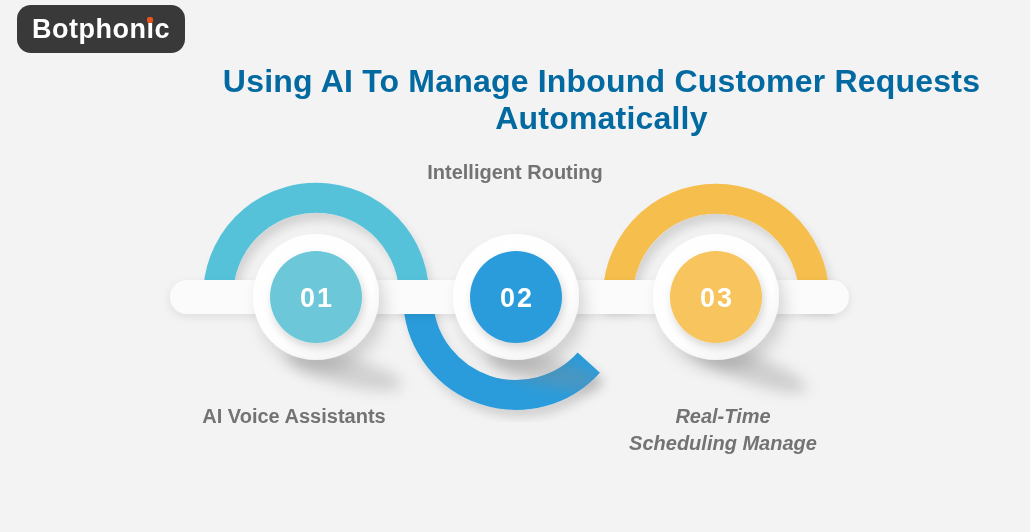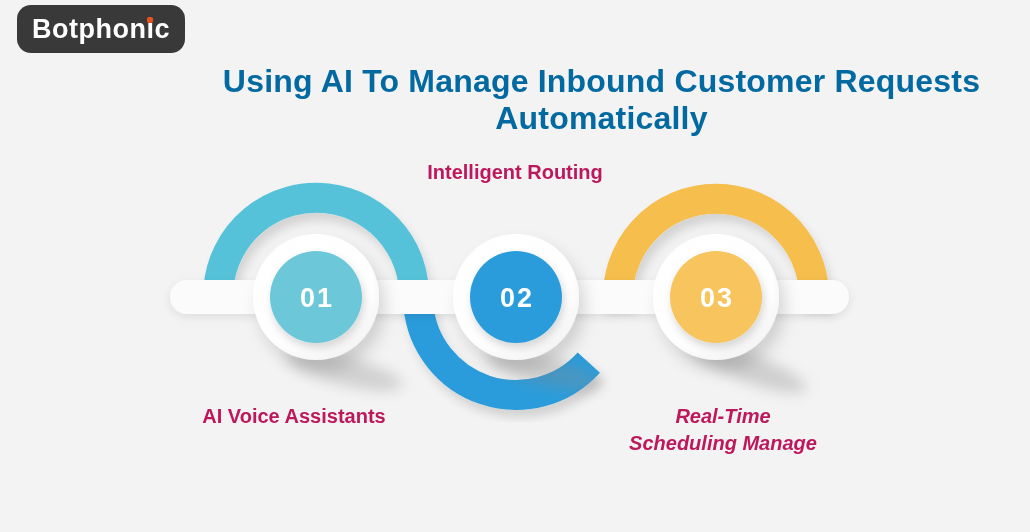--- a/index.html
+++ b/index.html
@@ -35,21 +35,21 @@
     color:#0369a1;
     margin-top:32px;
   }
   
   .diagram{position:absolute;left:0;top:0;}
   
   .step-label{
     position:absolute;width:320px;
     text-align:center;
     font-size:20px;font-weight:bold;line-height:27px;
-    color:#be185d;
+    color:#737373;
   }
   .step-label span{display:block;}
   .label-1{left:134px;top:403px;}
   .label-2{left:355px;top:159px;}
   .label-3{left:563px;top:403px;font-style:italic;}
 </style>
 </head>
 <body>
 
 <div class="canvas">

